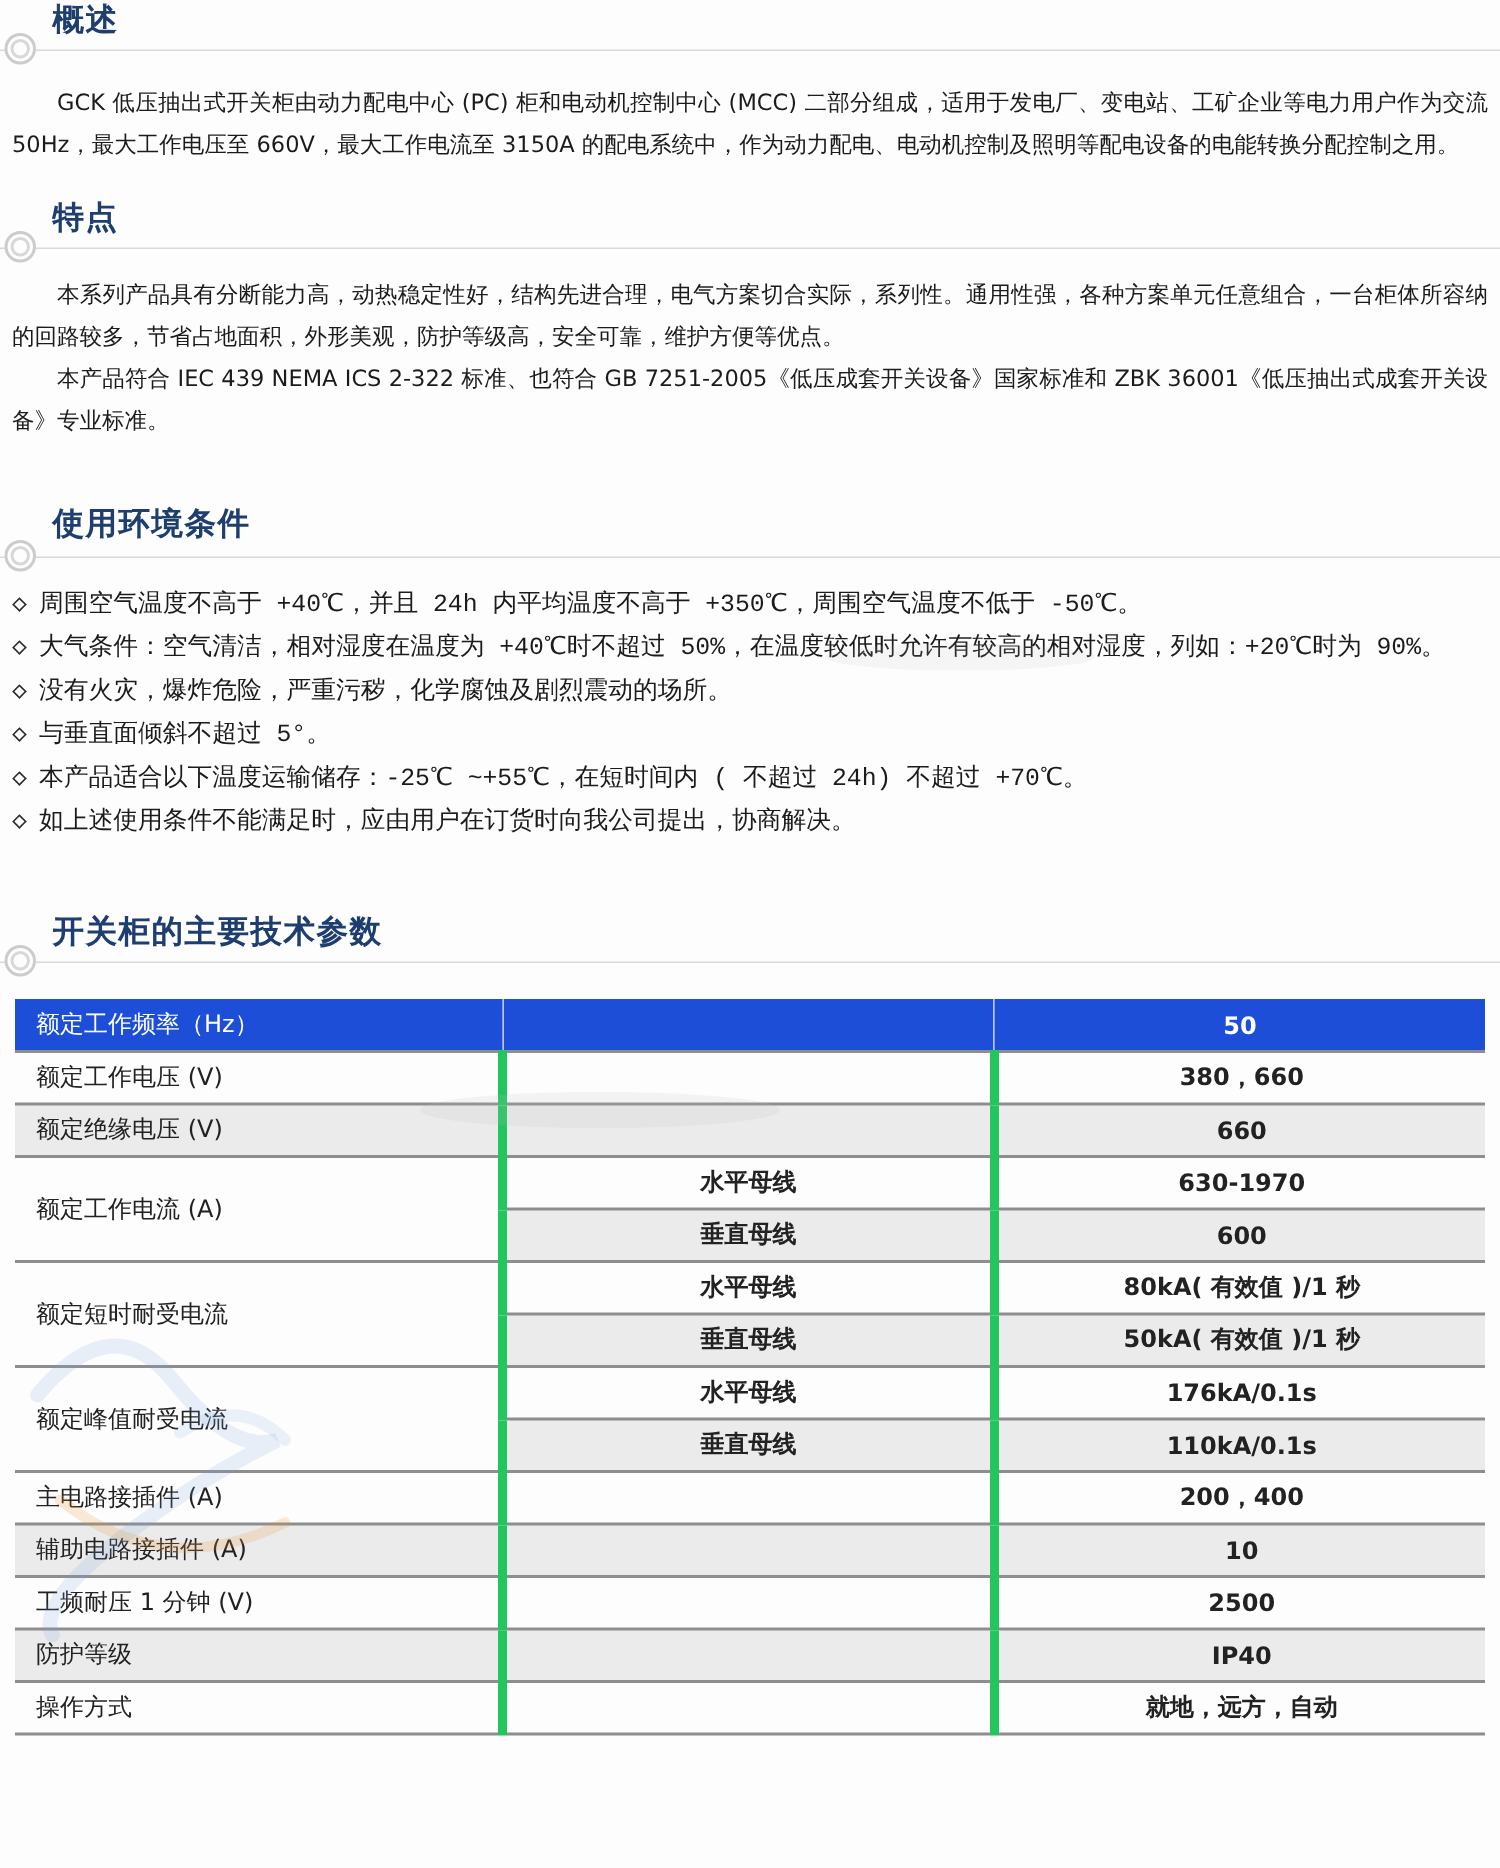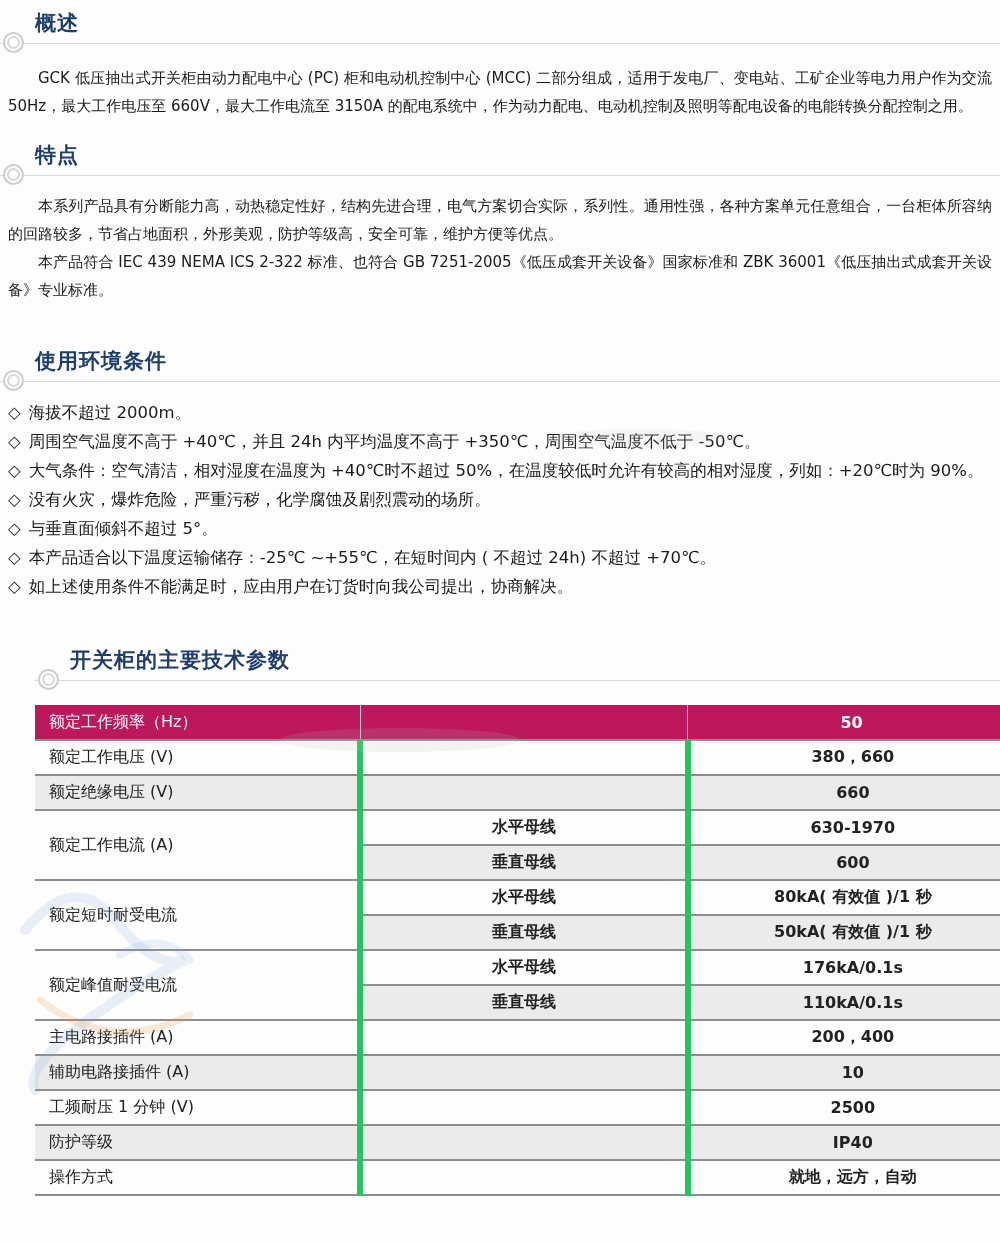--- a/index.html
+++ b/index.html
@@ -1,21 +1,21 @@
 <!DOCTYPE html>
 <html><head>
 <meta charset="utf-8">
 <style>
   html,body{margin:0;padding:0;}
   body{
     width:1000px;height:1245px;overflow:hidden;position:relative;
     background:#fdfdfd;color:#1f1f1f;
     font-family:"DejaVu Sans","Liberation Sans",sans-serif;
   }
-  .page{position:relative;z-index:1;padding-top:10px;box-sizing:border-box;}
+  .page{position:relative;z-index:1;box-sizing:border-box;}
 
   
   .sec{position:relative;}
   .sec-title{
     margin:0 0 0 35px;font-size:21px;font-weight:bold;line-height:27px;
     color:#1d3e6e;letter-spacing:1px;
   }
   .sec-rule{position:relative;height:1px;background:#d9d9d9;margin-top:6px;}
   .sec-ring{
     position:absolute;left:3px;top:-11px;width:17px;height:17px;
@@ -28,37 +28,37 @@
   
   .para{
     margin:0 8px;font-size:15px;line-height:28px;text-indent:2em;
     color:#1b1b1b;text-align:justify;
   }
   .para.first{margin-top:20px;}
   .sec.features{margin-top:22px;}
   .features-body{margin-top:16px;}
 
   
-  .sec.environment{margin-top:44px;}
+  .sec.environment{margin-top:44px;font-family:Liberation Mono, monospace;}
   .env-list{margin:16px 8px 0;}
   .env-item{line-height:29px;font-size:16.5px;color:#1b1b1b;white-space:nowrap;}
   .diamond{margin-right:8px;color:#2a2a2a;}
 
   
-  .sec.parameters{margin-top:46px;margin-left:35px;}
+  .sec.parameters{margin-top:46px;}
   .spec-table{
     width:980px;margin:24px auto 0;border-collapse:collapse;table-layout:fixed;
     font-size:16px;color:#222;
   }
   .spec-table col.c1{width:33.2%;}
   .spec-table col.c2{width:33.4%;}
   .spec-table col.c3{width:33.4%;}
   .spec-table td{height:33px;padding:0;border-top:2px solid #8e8e8e;}
   .spec-table thead td{
-    height:34px;background:#be185d;color:#ffffff;border-top:none;
+    height:34px;background:#1d4ed8;color:#ffffff;border-top:none;
   }
   .spec-table thead td.sub,.spec-table thead td.val{border-left:1px solid #b9c6dd;}
   .spec-table tbody td.sub,.spec-table tbody td.val{border-left:6px solid #22c55e;}
   .spec-table tbody tr:last-child td{border-bottom:2px solid #8e8e8e;}
   .spec-table td.param{text-align:left;padding-left:14px;}
   .spec-table td.sub,.spec-table td.val{text-align:center;font-weight:bold;}
   .spec-table td.plain{background:#fdfdfd;}
   .spec-table td.alt{background:#ebebeb;}
 
   
@@ -87,21 +87,20 @@
       <p class="para">本产品符合 IEC 439 NEMA ICS 2-322 标准、也符合 GB 7251-2005《低压成套开关设备》国家标准和 ZBK 36001《低压抽出式成套开关设备》专业标准。</p>
     </div>
   </section>
 
   <section class="sec environment">
     <div class="sec-title">使用环境条件</div>
     <div class="sec-rule">
       <span class="sec-ring"></span>
     </div>
     <div class="env-list">
-        <div class="env-item"><span class="diamond">◇</span><span>海拔不超过 2000m。</span></div>
         <div class="env-item"><span class="diamond">◇</span><span>周围空气温度不高于 +40℃，并且 24h 内平均温度不高于 +350℃，周围空气温度不低于 -50℃。</span></div>
         <div class="env-item"><span class="diamond">◇</span><span>大气条件：空气清洁，相对湿度在温度为 +40℃时不超过 50%，在温度较低时允许有较高的相对湿度，列如：+20℃时为 90%。</span></div>
         <div class="env-item"><span class="diamond">◇</span><span>没有火灾，爆炸危险，严重污秽，化学腐蚀及剧烈震动的场所。</span></div>
         <div class="env-item"><span class="diamond">◇</span><span>与垂直面倾斜不超过 5°。</span></div>
         <div class="env-item"><span class="diamond">◇</span><span>本产品适合以下温度运输储存：-25℃ ~+55℃，在短时间内 ( 不超过 24h) 不超过 +70℃。</span></div>
         <div class="env-item"><span class="diamond">◇</span><span>如上述使用条件不能满足时，应由用户在订货时向我公司提出，协商解决。</span></div>
       </div>
   </section>
 
   <section class="sec parameters">

